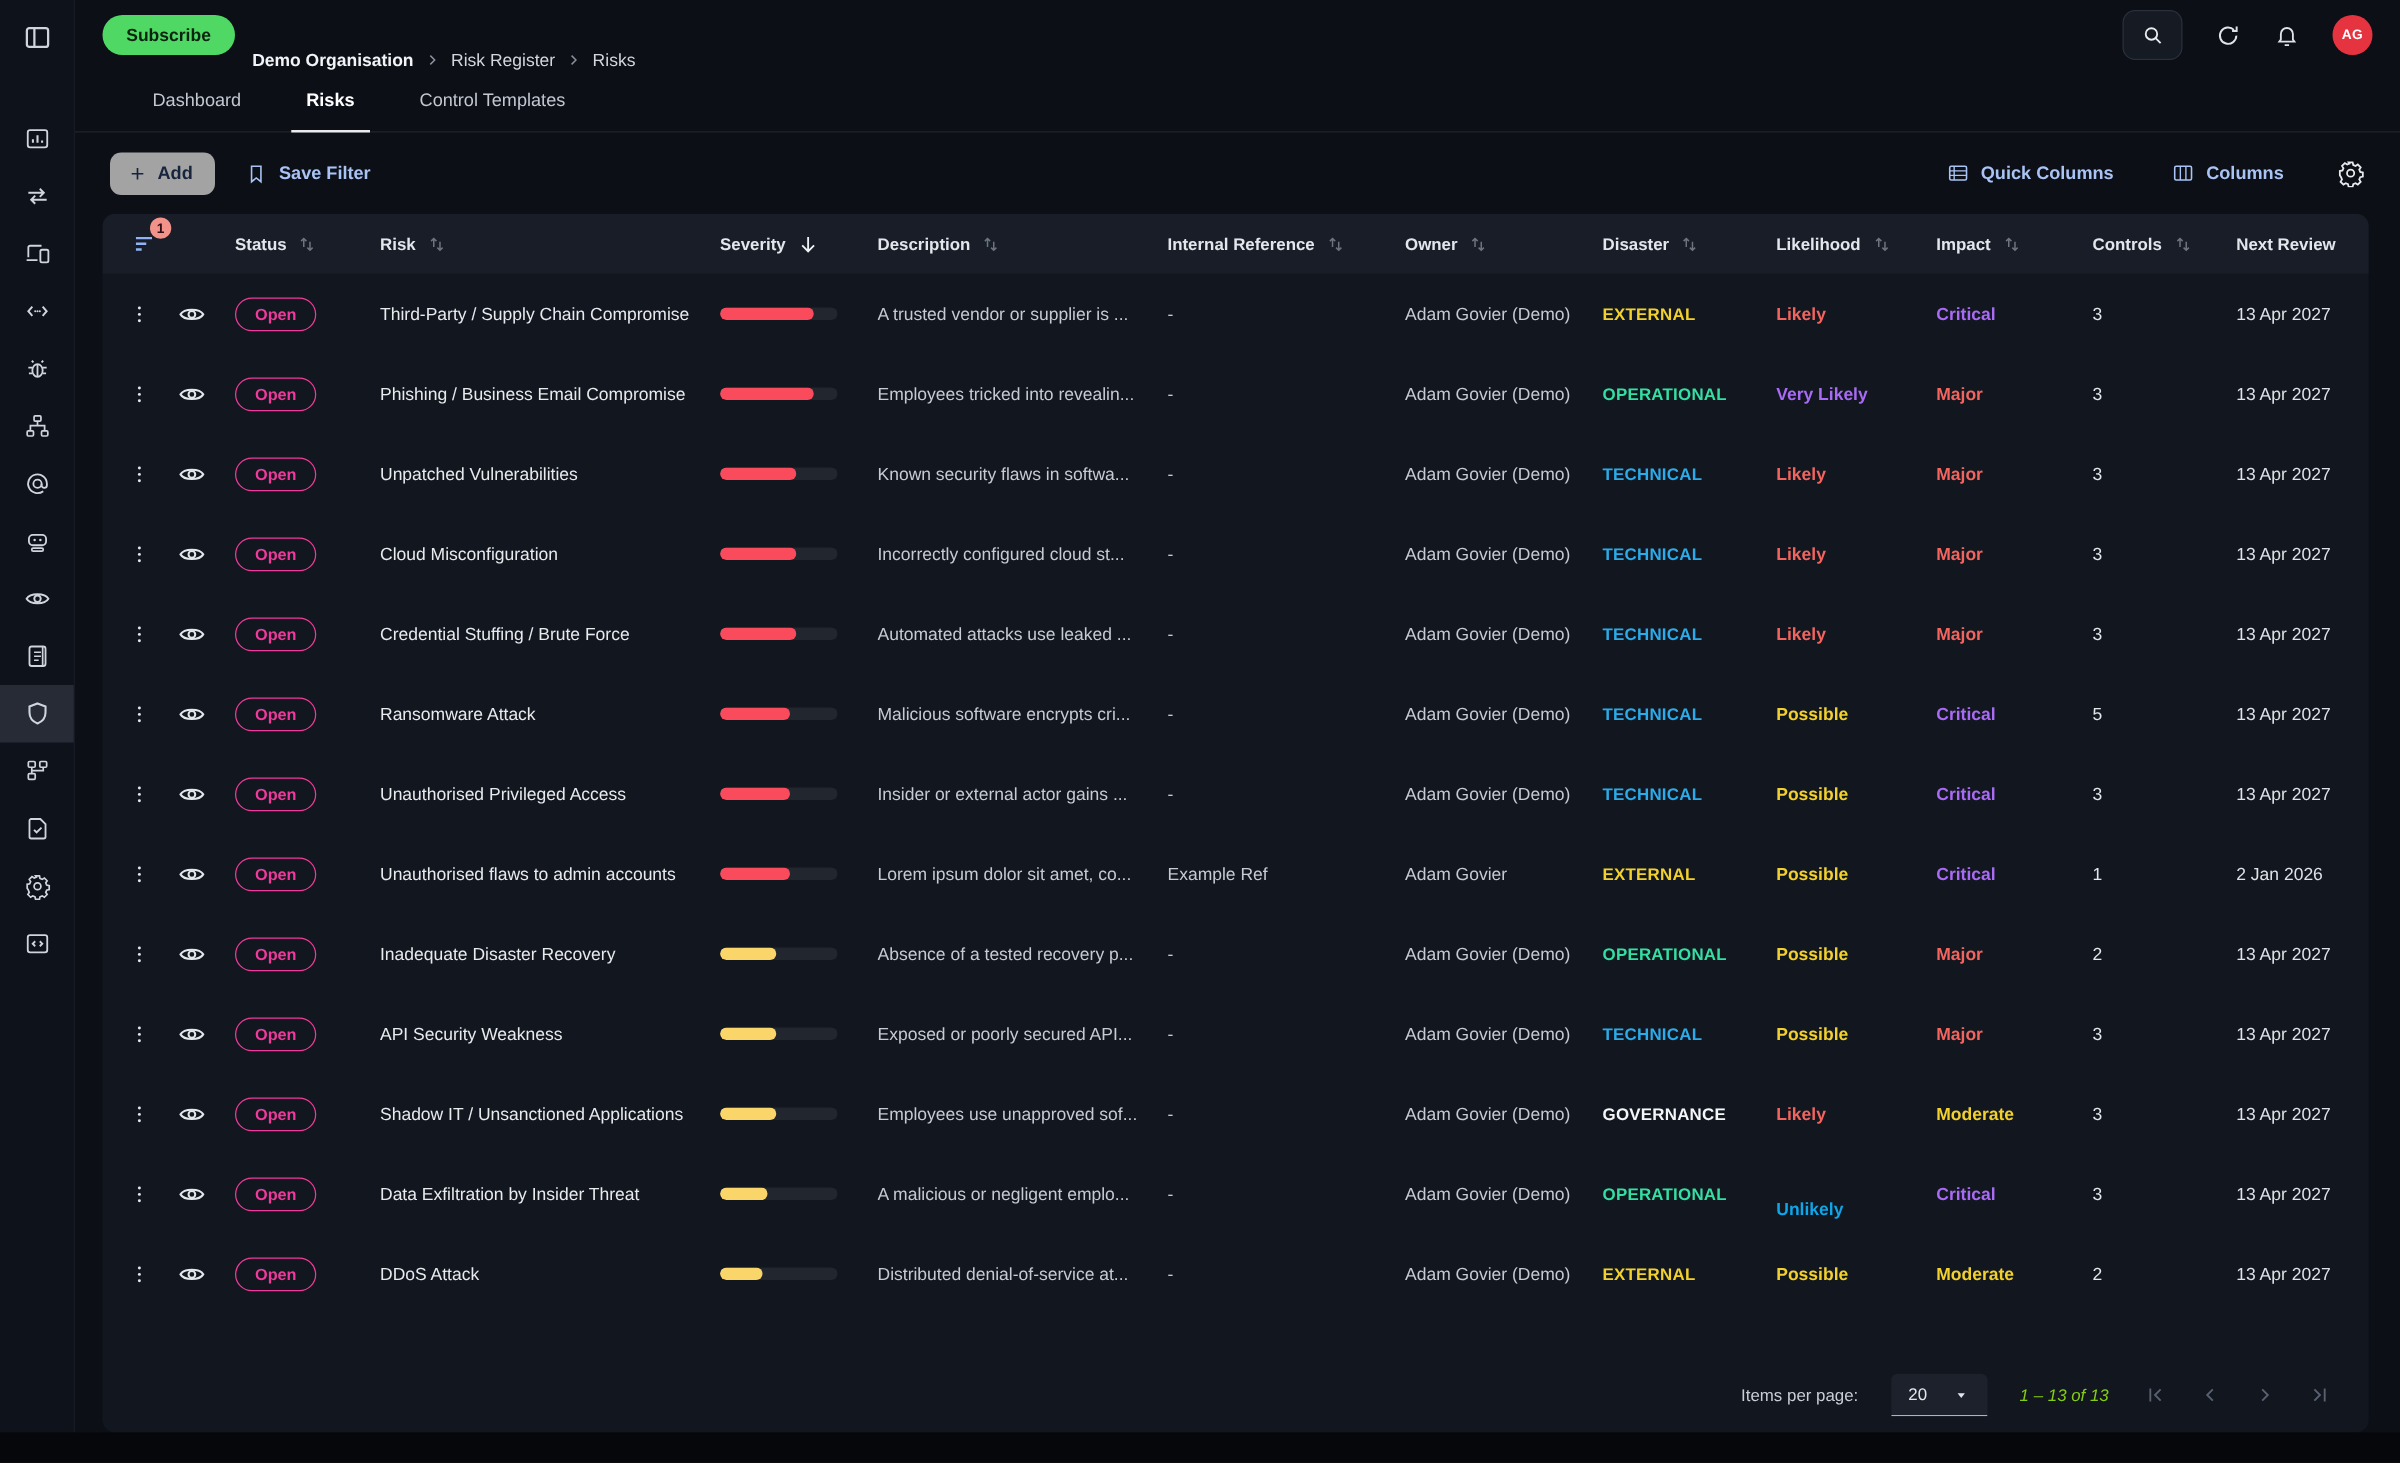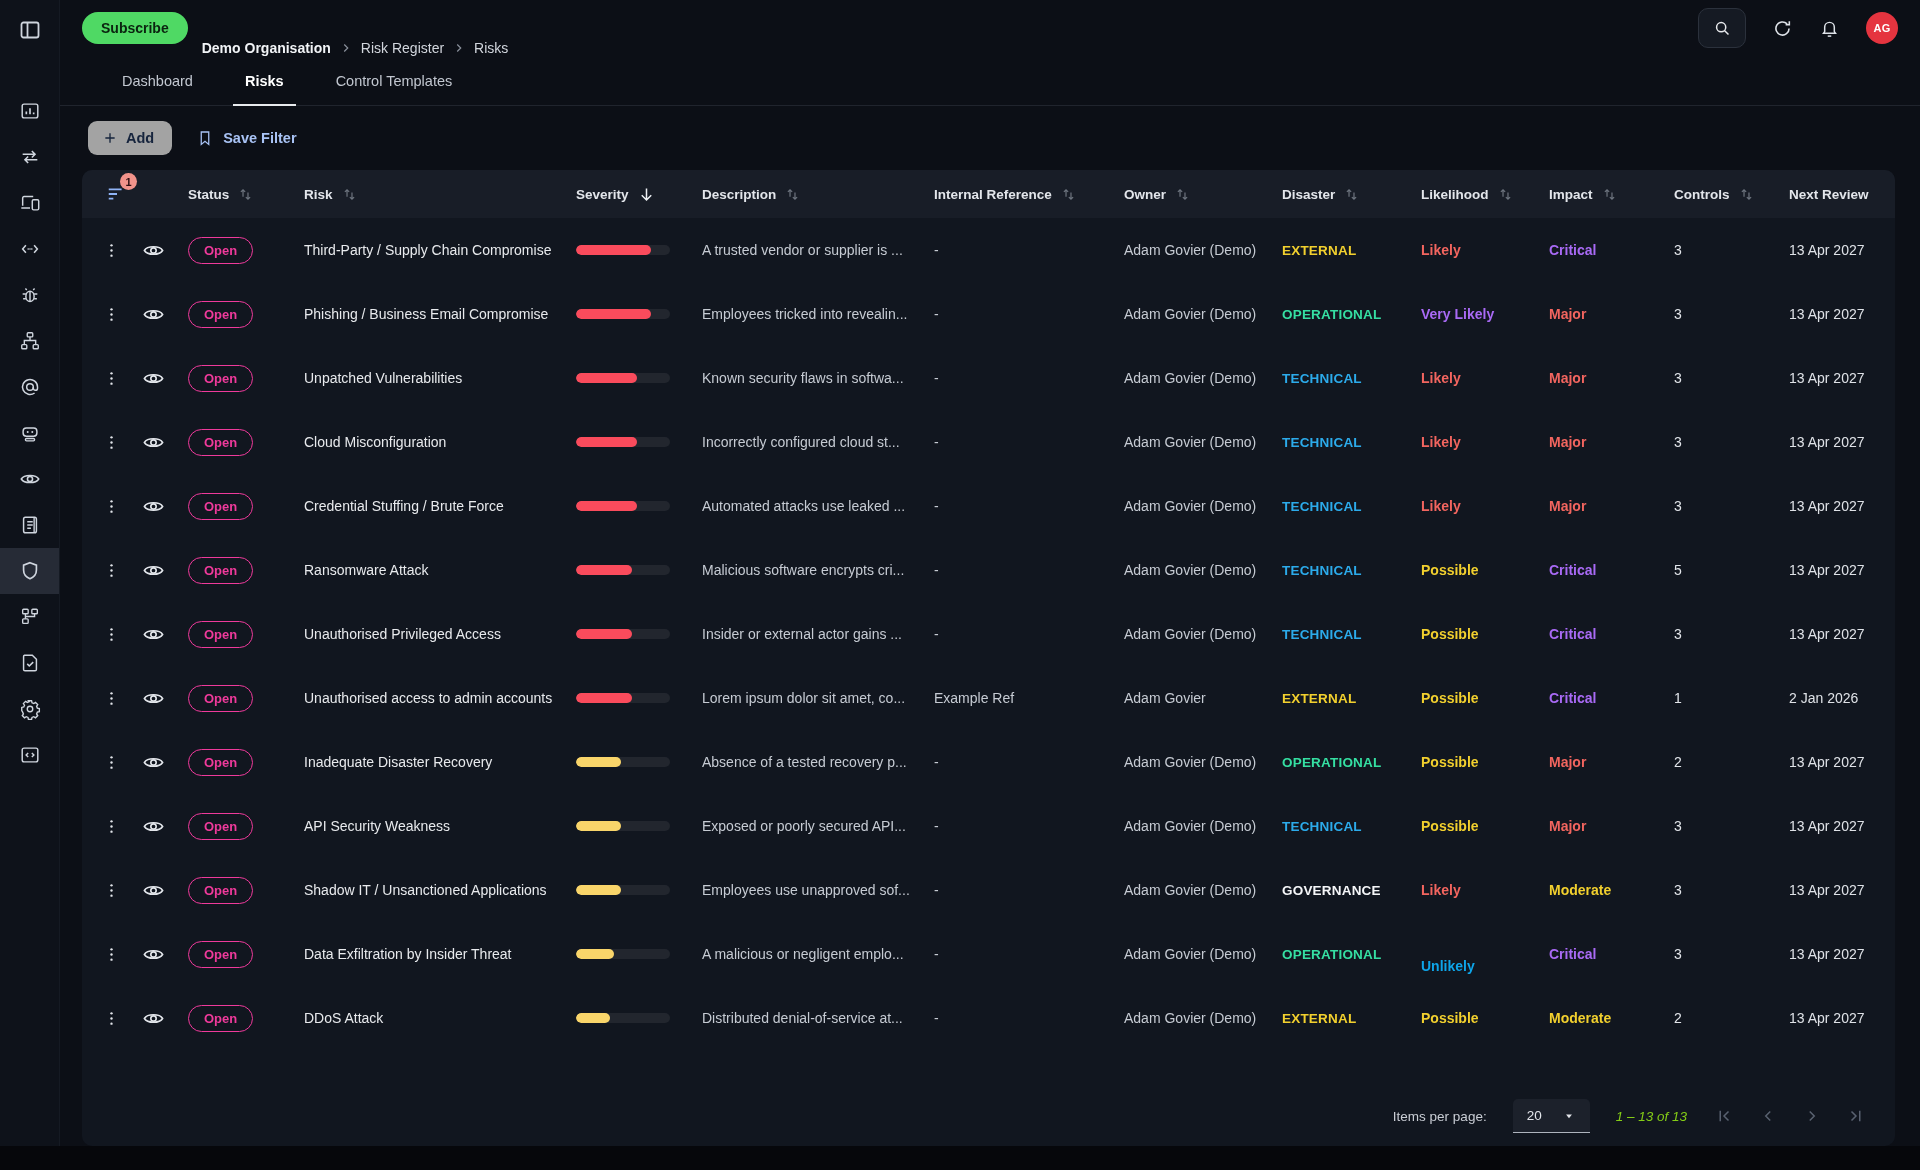--- a/index.html
+++ b/index.html
@@ -451,20 +451,41 @@
       <span>Add</span>
     </button>
     <button class="ghost-btn">
       <span>
           <svg width="18" height="18">
             <use href="#i-bookmark"></use>
           </svg>
         </span>
       <span>Save Filter</span>
     </button>
+    <div class="toolbar-right">
+      <button class="ghost-btn">
+        <span>
+            <svg width="19" height="19">
+              <use href="#i-qcols"></use>
+            </svg>
+          </span>
+        <span>Quick Columns</span>
+      </button>
+      <button class="ghost-btn">
+        <span>
+            <svg width="19" height="19">
+              <use href="#i-cols"></use>
+            </svg>
+          </span>
+        <span>Columns</span>
+      </button>
+      <button class="gear-btn"><span><svg width="23" height="23">
+              <use href="#i-gear"></use>
+            </svg></span></button>
+    </div>
   </div>
 
   <div class="card">
     <div class="grid-row thead">
       <div class="filter-cell">
         <span style="color:#8fb3f5">
             <svg width="22" height="22">
               <use href="#i-filter"></use>
             </svg>
           </span>
@@ -725,21 +746,21 @@
   </div>
 
   <div class="grid-row trow">
     <button class="kebab-btn"><span><svg width="19" height="19">
                 <use href="#i-kebab"></use>
               </svg></span></button>
     <button class="eye-btn"><span><svg width="23" height="23">
                 <use href="#i-eye"></use>
               </svg></span></button>
     <div><span class="status-badge">Open</span></div>
-    <div class="risk-name">Unauthorised access to admin accounts</div>
+    <div class="risk-name">Unauthorised flaws to admin accounts</div>
     <div>
             <div class="sev-track">
               <div class="sev-fill sev-red" style="width: 60%;"></div>
             </div>
           </div>
     <div class="cell-dim">Lorem ipsum dolor sit amet, co...</div>
     <div class="cell-dim">Example Ref</div>
     <div class="cell-dim">Adam Govier</div>
     <div class="cell-cat c-yellow">EXTERNAL</div>
     <div class="cell-tag c-yellow">Possible</div>

